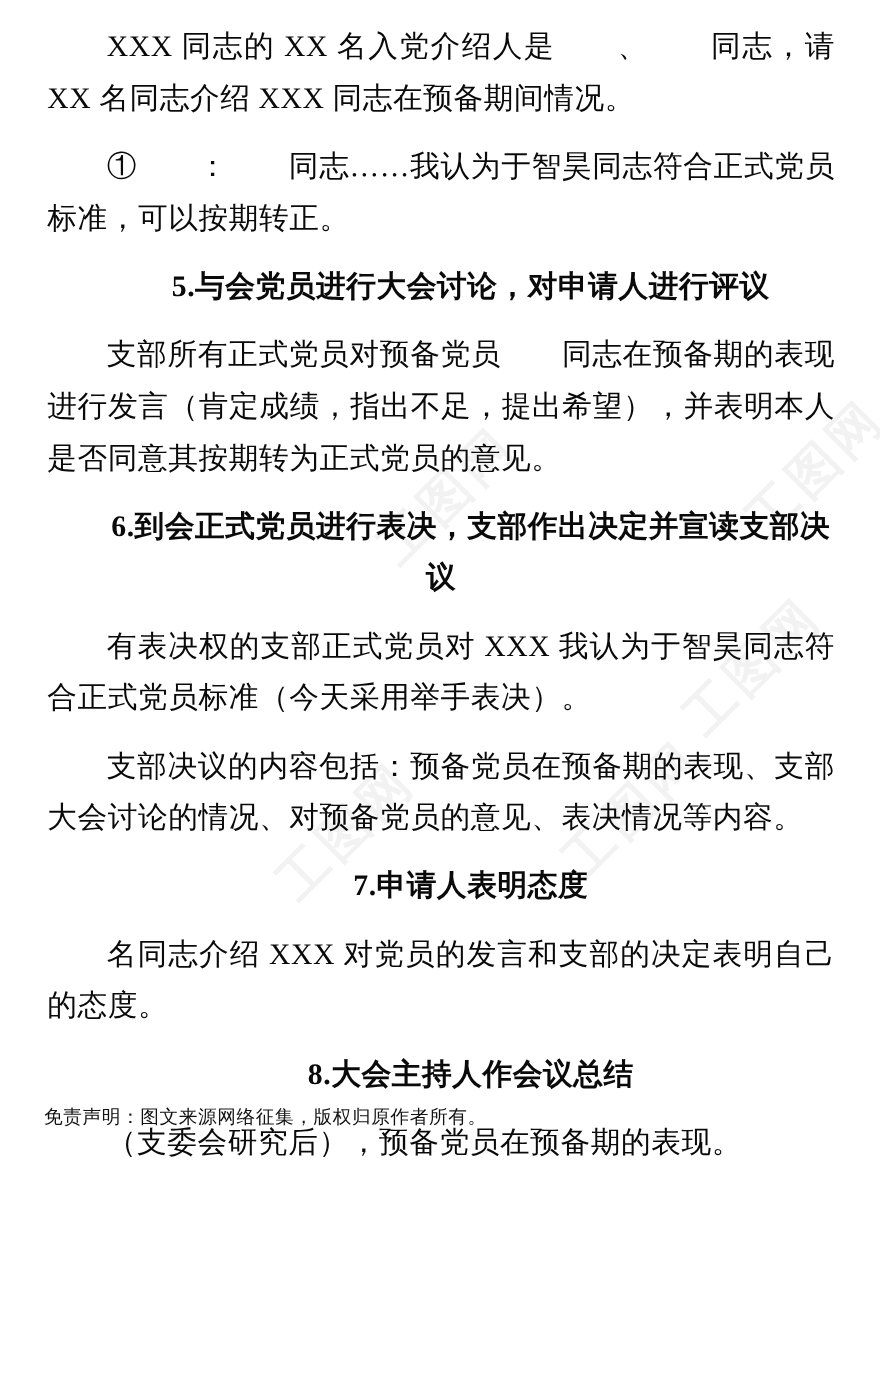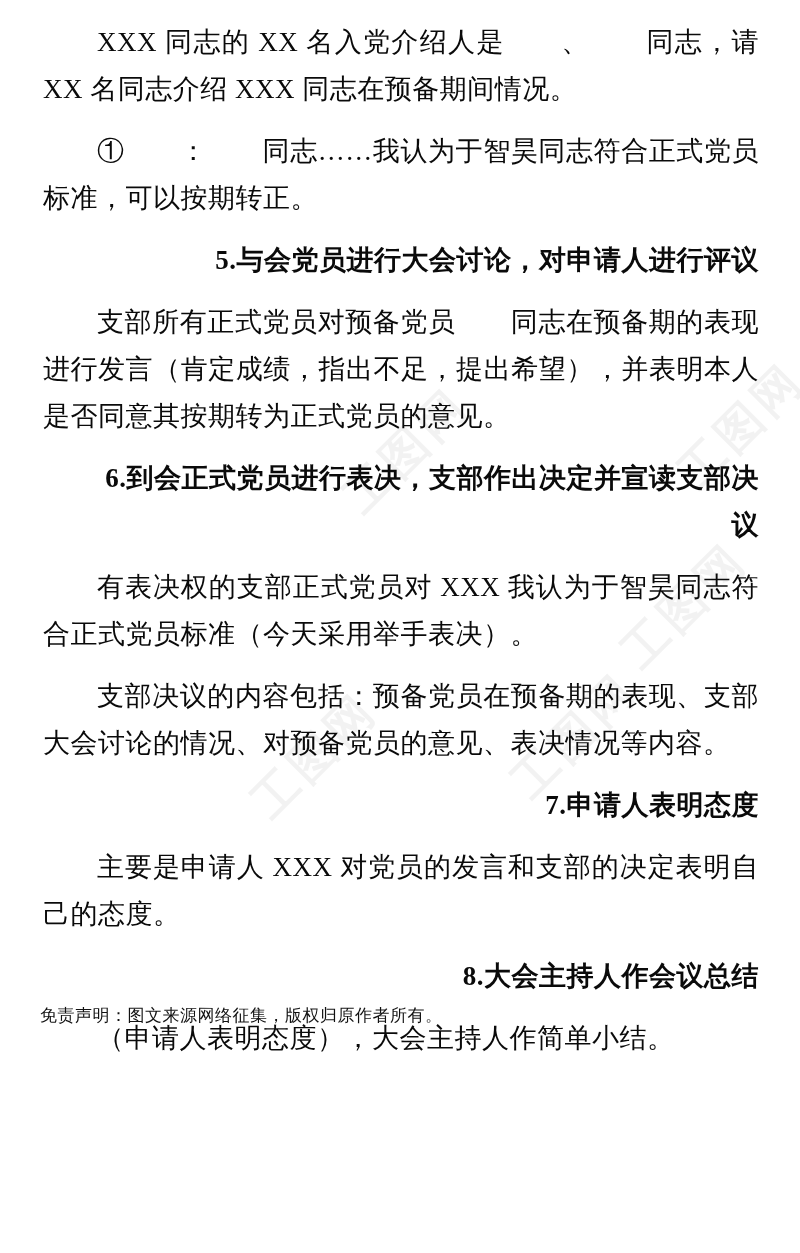--- a/index.html
+++ b/index.html
@@ -27,21 +27,21 @@
     line-height: 47px;
     letter-spacing: 0.5px;
     text-align: justify;
     text-indent: 2em;
     color: #0a0a0a;
     word-break: break-all;
   }
 
   .para.heading {
     font-weight: bold;
-    text-align: right;
+    text-align: center;
   }
 
   .disclaimer {
     position: absolute;
     left: 40px;
     top: 1000px;
     width: 746px;
   }
 
   .disclaimer p {
@@ -83,22 +83,22 @@
 
   <div class="doc" id="doc-body">
       <p class="para body">XXX 同志的 XX 名入党介绍人是　　、　　同志，请 XX 名同志介绍 XXX 同志在预备期间情况。</p>
       <p class="para body">①　　：　　同志……我认为于智昊同志符合正式党员标准，可以按期转正。</p>
       <p class="para heading">5.与会党员进行大会讨论，对申请人进行评议</p>
       <p class="para body">支部所有正式党员对预备党员　　同志在预备期的表现进行发言（肯定成绩，指出不足，提出希望），并表明本人是否同意其按期转为正式党员的意见。</p>
       <p class="para heading">6.到会正式党员进行表决，支部作出决定并宣读支部决议</p>
       <p class="para body">有表决权的支部正式党员对 XXX 我认为于智昊同志符合正式党员标准（今天采用举手表决）。</p>
       <p class="para body">支部决议的内容包括：预备党员在预备期的表现、支部大会讨论的情况、对预备党员的意见、表决情况等内容。</p>
       <p class="para heading">7.申请人表明态度</p>
-      <p class="para body">主要是申请人 XXX 对党员的发言和支部的决定表明自己的态度。</p>
+      <p class="para body">名同志介绍 XXX 对党员的发言和支部的决定表明自己的态度。</p>
       <p class="para heading">8.大会主持人作会议总结</p>
-      <p class="para body">（申请人表明态度），大会主持人作简单小结。</p>
+      <p class="para body">（支委会研究后），预备党员在预备期的表现。</p>
     </div>
 
   <div class="disclaimer">
     <p>免责声明：图文来源网络征集，版权归原作者所有。</p>
   </div>
 
 </div>
 
 </body></html>

